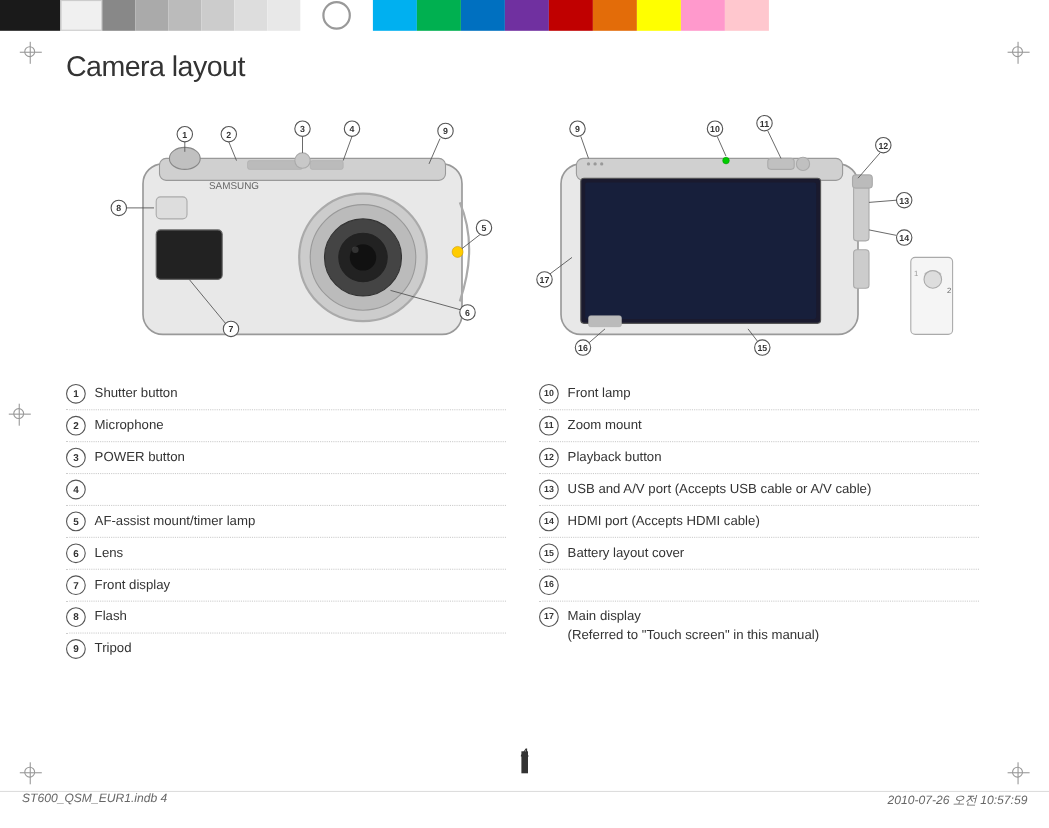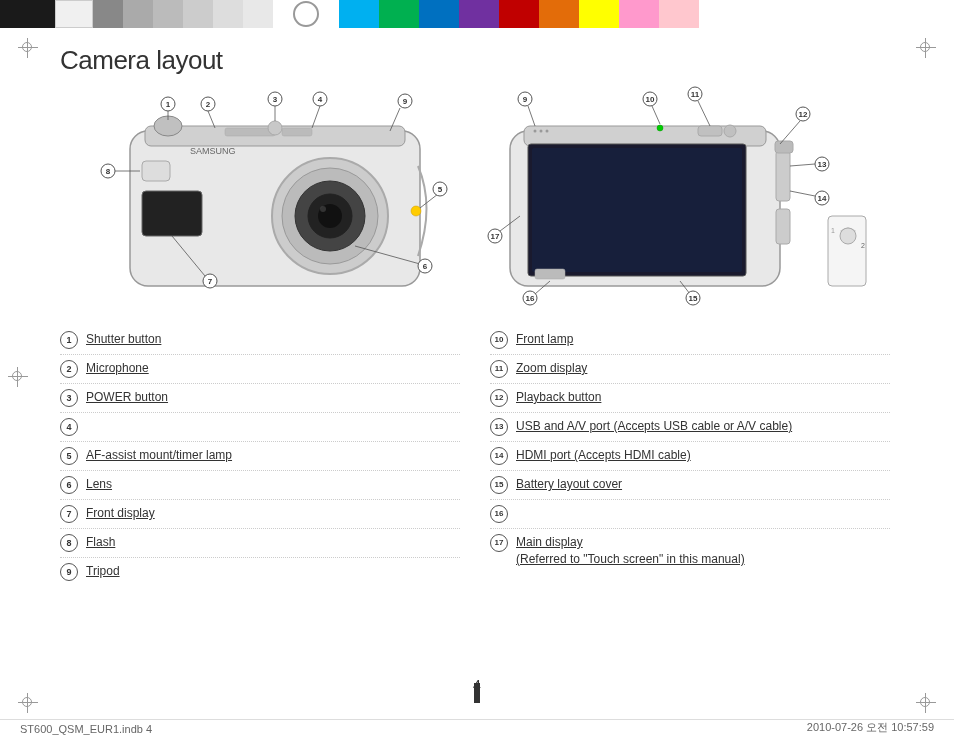--- a/index.html
+++ b/index.html
@@ -88,20 +88,21 @@
       top: 45px;
       left: 60px;
       width: 830px;
     }
 
     
     .page-title {
       font-size: 26px;
       font-weight: 300;
       color: #333;
+      margin-bottom: 18px;
       letter-spacing: -0.5px;
     }
 
     
     .diagrams-row {
       display: flex;
       gap: 30px;
       margin-bottom: 20px;
       align-items: flex-end;
     }
@@ -139,36 +140,36 @@
       border: 1.5px solid #555;
       font-size: 9px;
       font-weight: bold;
       color: #333;
       margin-right: 8px;
       flex-shrink: 0;
       margin-top: 0px;
     }
     .label-text {
       flex: 1;
-      text-decoration: underline;
     }
 
     
     .bottom-bar {
       position: absolute;
       bottom: 18px;
       left: 0;
       right: 0;
       display: flex;
       justify-content: space-between;
-      align-items: flex-end;
+      align-items: flex-start;
       padding: 0 20px;
       font-size: 11px;
       color: #666;
       border-top: 1px solid #ddd;
+      font-style: italic;
     }
 
     
     .page-number {
       position: absolute;
       bottom: 60px;
       left: 0;
       right: 0;
       text-align: center;
       font-size: 14px;
@@ -417,21 +418,21 @@
     </div>
       </div>
 
     <div class="labels-col" id="right-labels-container">
     <div class="label-row">
       <span class="label-num" style="font-size:8px;">10</span>
       <span class="label-text">Front lamp</span>
     </div>
         <div class="label-row">
       <span class="label-num" style="font-size:8px;">11</span>
-      <span class="label-text">Zoom display</span>
+      <span class="label-text">Zoom mount</span>
     </div>
         <div class="label-row">
       <span class="label-num" style="font-size:8px;">12</span>
       <span class="label-text">Playback button</span>
     </div>
         <div class="label-row">
       <span class="label-num" style="font-size:8px;">13</span>
       <span class="label-text">USB and A/V port (Accepts USB cable or A/V cable)</span>
     </div>
         <div class="label-row">

